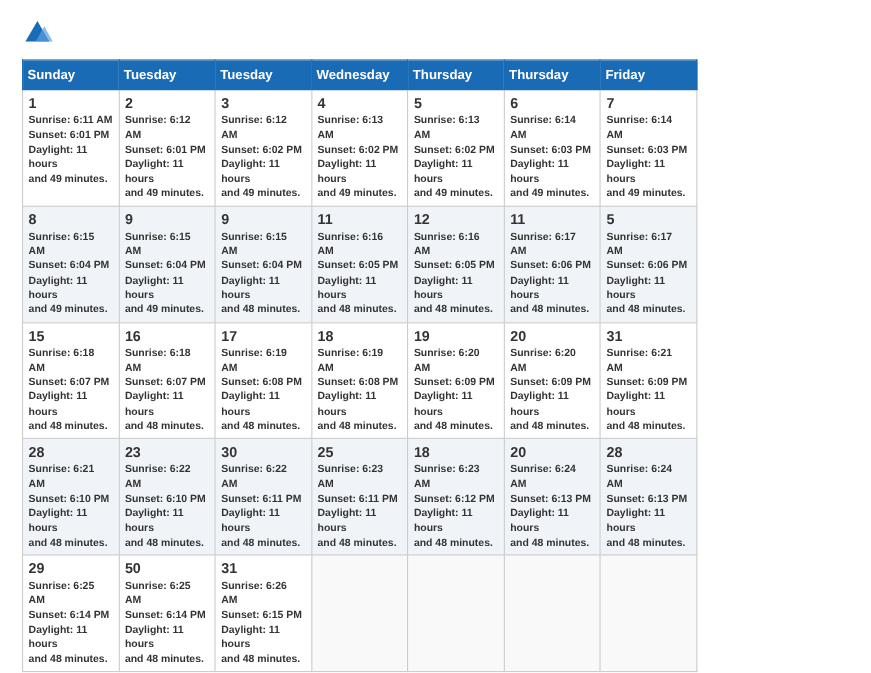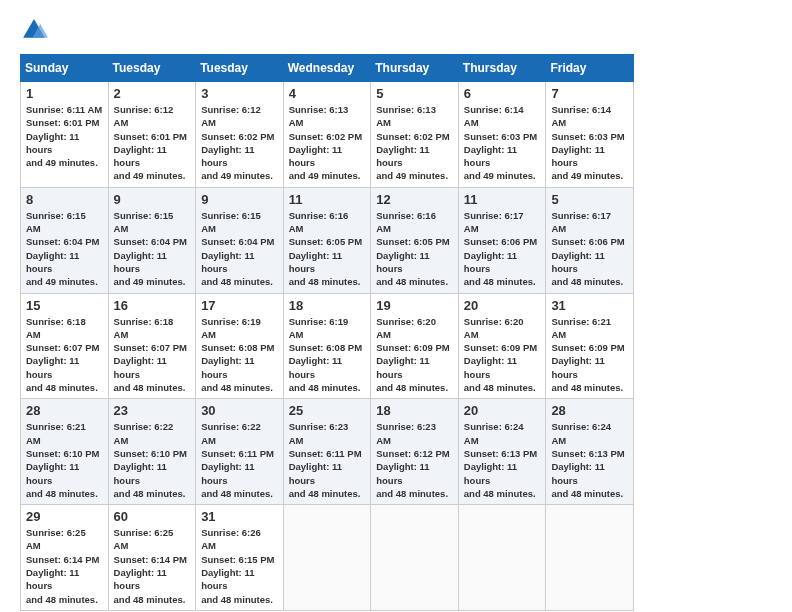--- a/index.html
+++ b/index.html
@@ -250,21 +250,21 @@
             <span class="day-number">28</span>
             <div class="day-info">Sunrise: 6:24 AM<br>Sunset: 6:13 PM<br>Daylight: 11 hours<br>and 48 minutes.</div>
           </td>
         </tr>
         <tr>
           <td>
             <span class="day-number">29</span>
             <div class="day-info">Sunrise: 6:25 AM<br>Sunset: 6:14 PM<br>Daylight: 11 hours<br>and 48 minutes.</div>
           </td>
           <td>
-            <span class="day-number">60</span>
+            <span class="day-number">50</span>
             <div class="day-info">Sunrise: 6:25 AM<br>Sunset: 6:14 PM<br>Daylight: 11 hours<br>and 48 minutes.</div>
           </td>
           <td>
             <span class="day-number">31</span>
             <div class="day-info">Sunrise: 6:26 AM<br>Sunset: 6:15 PM<br>Daylight: 11 hours<br>and 48 minutes.</div>
           </td>
           <td class="empty-cell"></td>
           <td class="empty-cell"></td>
           <td class="empty-cell"></td>
           <td class="empty-cell"></td>

